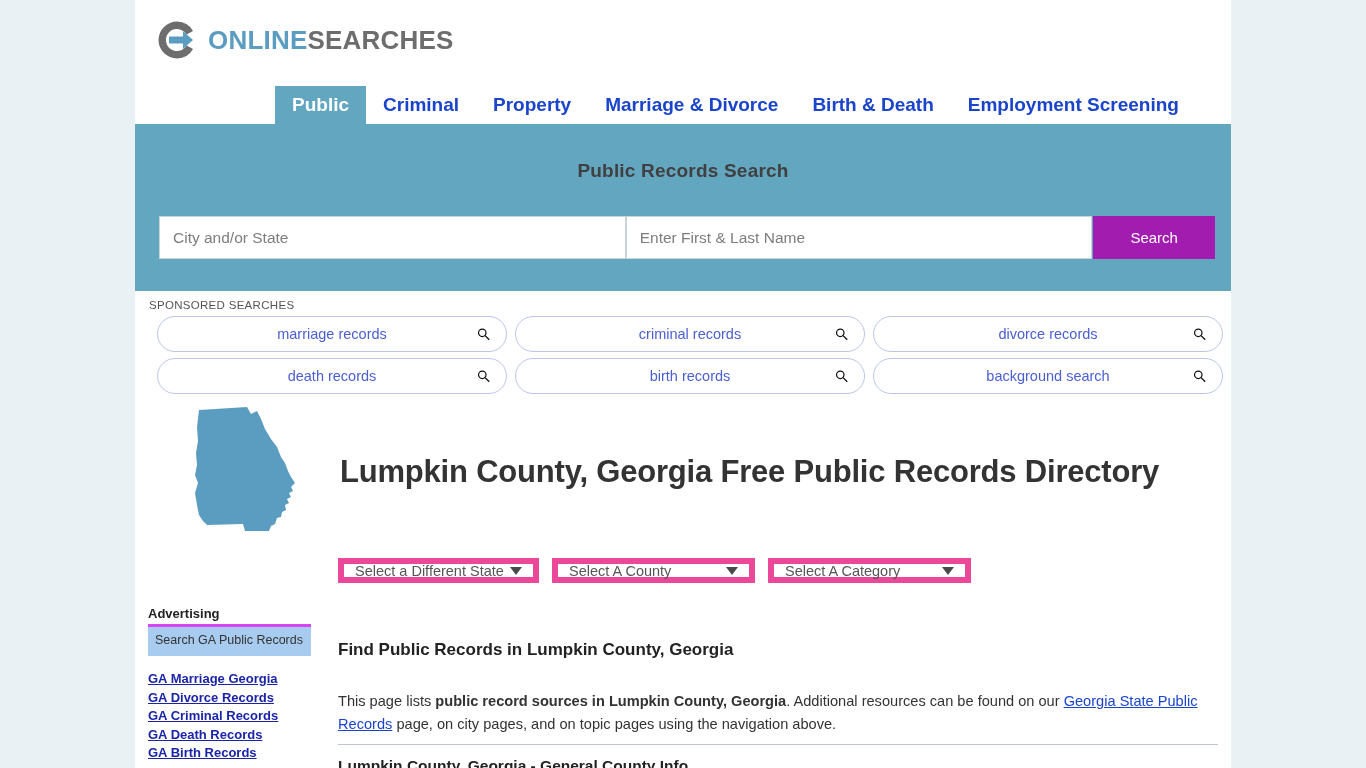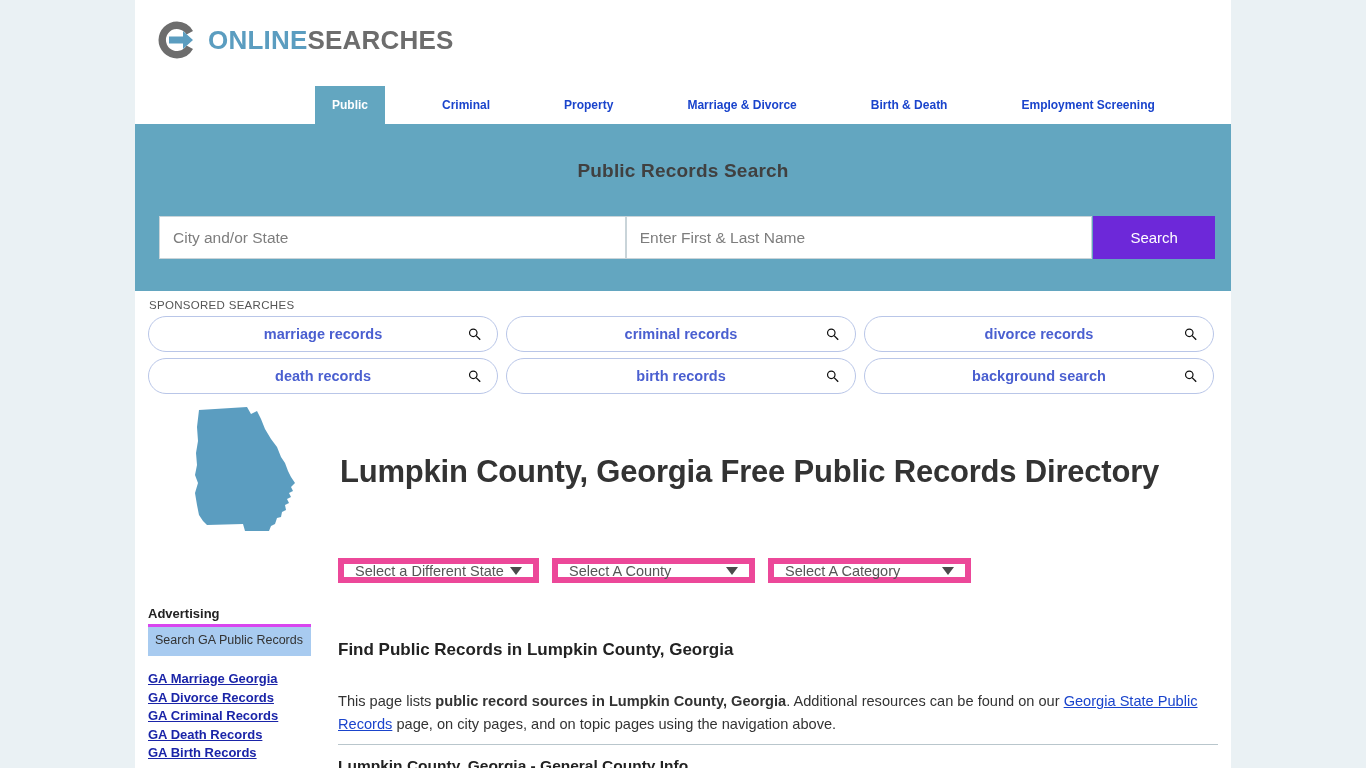--- a/index.html
+++ b/index.html
@@ -60,27 +60,26 @@
     height: 41px;
     border-bottom: 3px solid #63a6c0;
     display: flex;
     align-items: stretch;
     padding-left: 140px;
   }
   .nav-item {
     display: flex;
     align-items: center;
     padding: 0 17px;
-    font-size: 12px;
+    font-size: 19px;
     font-weight: bold;
     color: #1a44cc;
     white-space: nowrap;
     cursor: pointer;
     text-decoration: none;
-    margin-left: 40px;
   }
   .nav-item.active {
     background: #63a6c0;
     color: #ffffff;
   }
 
   
   .banner {
     position: absolute;
     left: 0; top: 127px;
@@ -115,44 +114,43 @@
     font-family: "Liberation Sans", sans-serif;
     outline: none;
   }
   .search-field::placeholder { color: #7d7d7d; }
   .field-name { width: 468px; }
   .field-city { width: 468px; margin-left: 7px; }
   .search-btn {
     width: 122px;
     height: 43px;
     margin-left: 1px;
-    background: #6d28d9;
+    background: #a21caf;
     color: #ffffff;
     border: none;
     font-size: 15px;
     font-family: "Liberation Sans", sans-serif;
     cursor: pointer;
   }
 
   
   .sponsored-label {
     position: absolute;
     left: 14px; top: 299px;
     font-size: 11.5px;
     color: #555;
     letter-spacing: .3px;
   }
   .pill-grid {
     position: absolute;
-    left: 13px; top: 316px;
+    left: 22px; top: 316px;
     width: 1068px;
     display: flex;
     flex-wrap: wrap;
     gap: 6px 8px;
-    font-weight: bold;
   }
   .pill {
     width: 350px;
     height: 36px;
     border: 1px solid #b9c6e8;
     border-radius: 18px;
     background: #ffffff;
     display: flex;
     align-items: center;
     justify-content: center;

